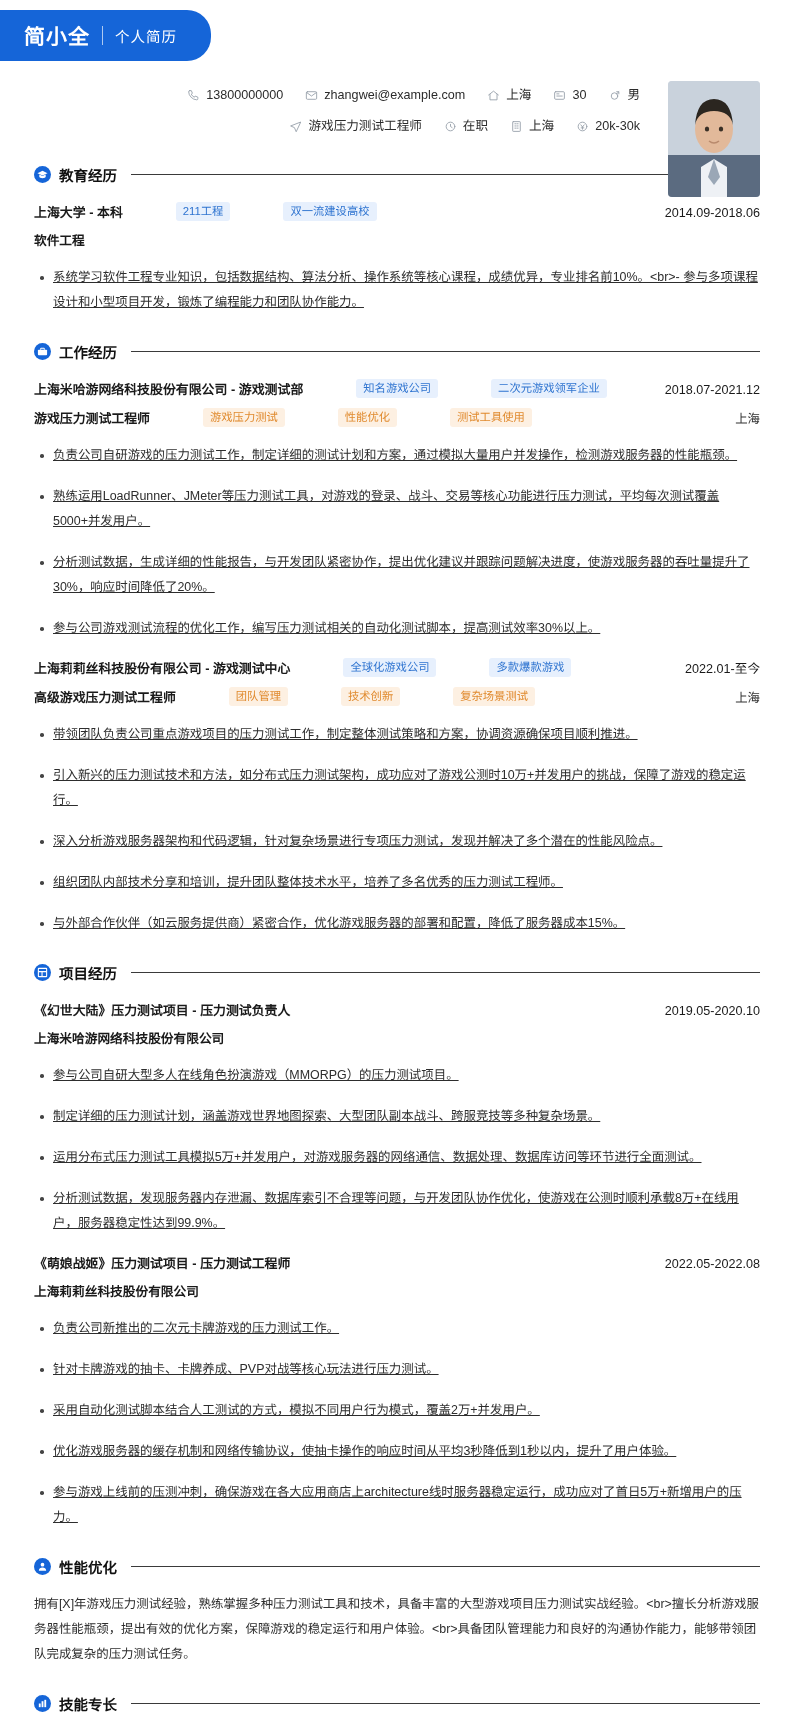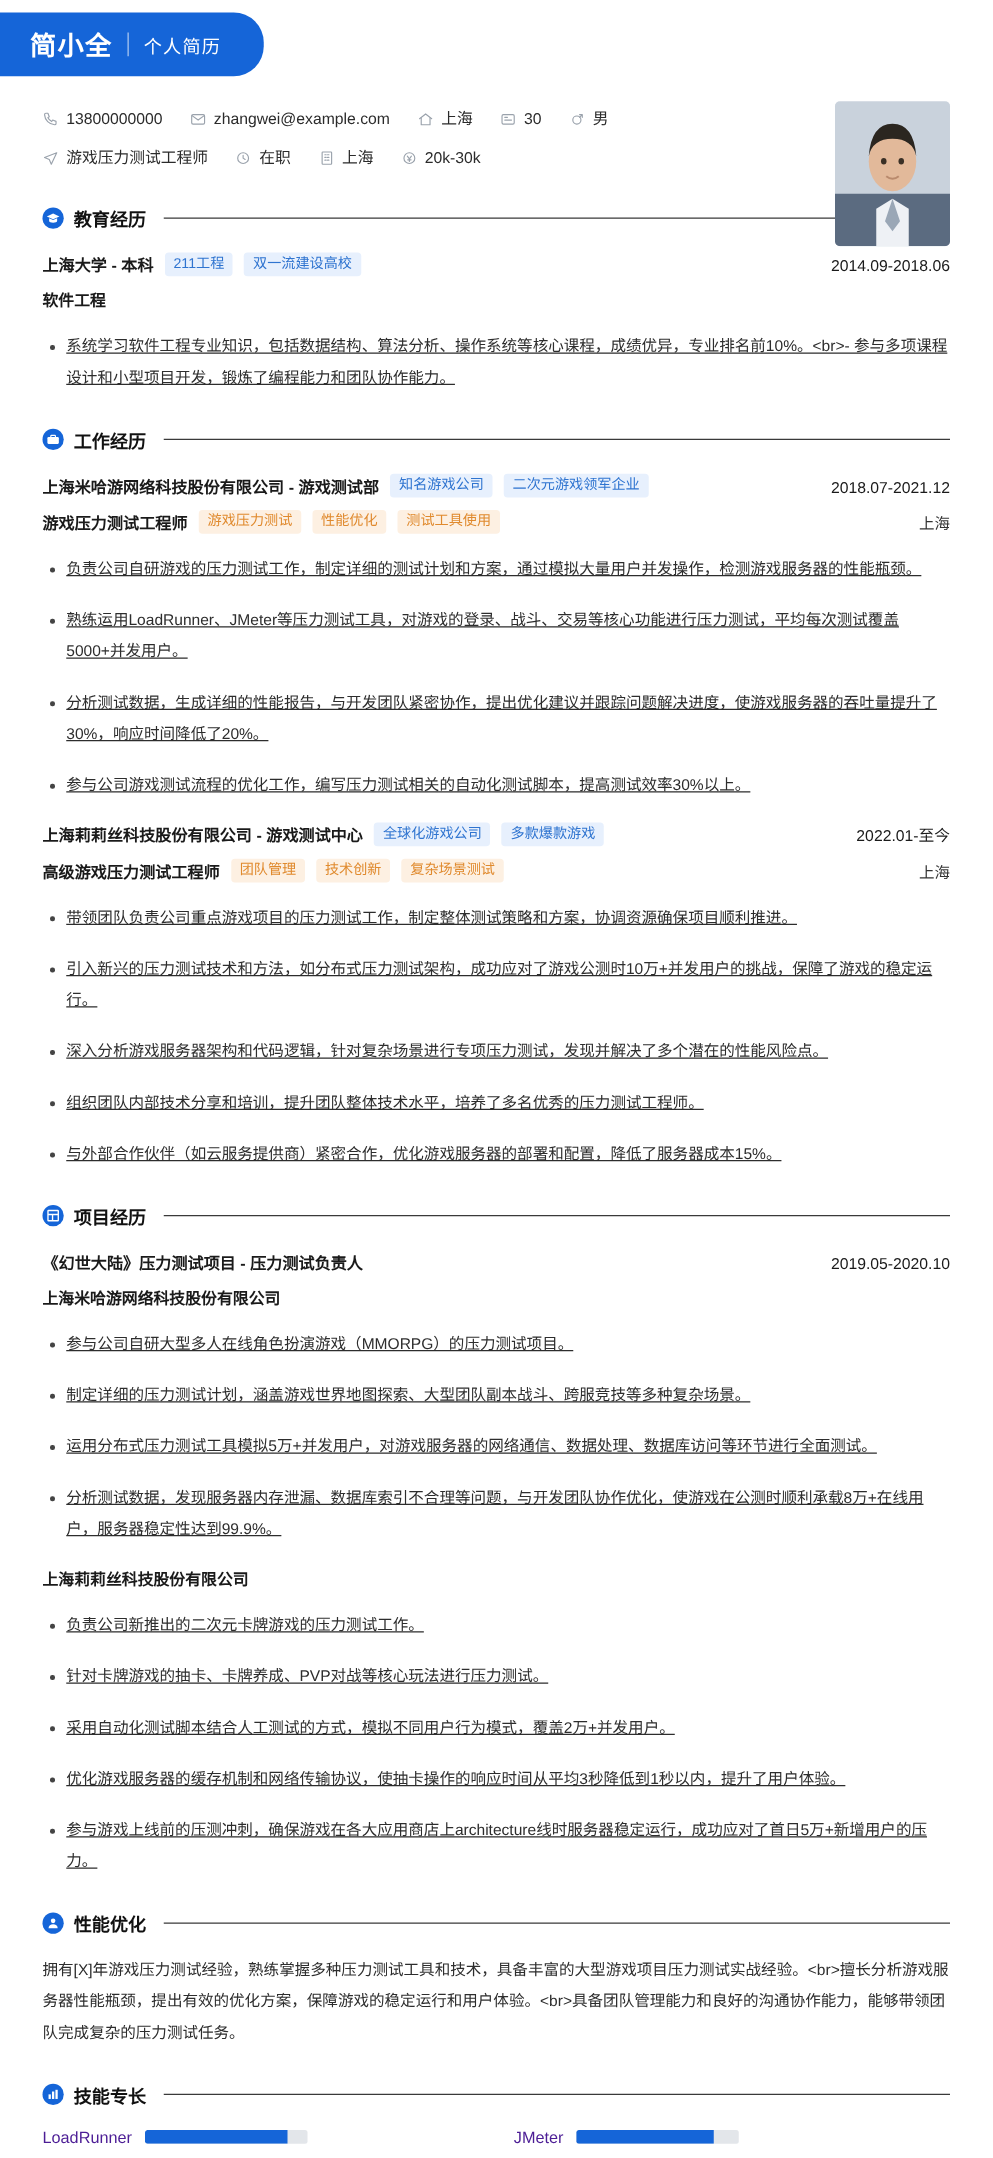--- a/index.html
+++ b/index.html
@@ -23,21 +23,21 @@
     margin-top: 10px;
   }
   .name-badge .nm { font-size: 21px; font-weight: bold; letter-spacing: 1px; }
   .name-badge .sep { width: 1px; height: 19px; background: rgba(255,255,255,.65); }
   .name-badge .sub { font-size: 14.5px; letter-spacing: 1px; }
 
   
   .top-area { position: relative; padding: 0 34px; }
   .contact-wrap { padding-top: 22px; padding-right: 120px; }
   .contact-line {
-    display: flex; flex-wrap: wrap; justify-content: flex-start;
+    display: flex; flex-wrap: wrap; justify-content: flex-end;
     align-items: center; gap: 6px 22px;
     font-size: 12.6px; color: #333; line-height: 24px;
   }
   .contact-line.second { margin-top: 7px; }
   .ci { display: inline-flex; align-items: center; gap: 6px; white-space: nowrap; }
   .ci svg { display: block; }
   .ci .txt { font-size: 12.6px; color: #2b2b2b; }
 
   .photo {
     position: absolute; right: 34px; top: 20px;
@@ -63,21 +63,21 @@
   .entry-row {
     display: flex; align-items: baseline; justify-content: space-between; gap: 14px;
   }
   .entry-left { display: flex; align-items: center; flex-wrap: wrap; gap: 9px; }
   .entry-title { font-size: 12.9px; font-weight: bold; color: #1a1a1a; }
   .entry-date { font-size: 12.6px; font-weight: normal; color: #1a1a1a; white-space: nowrap; }
   .entry-place { font-size: 12.4px; color: #333; white-space: nowrap; }
 
   .tag {
     display: inline-block; font-size: 11.3px; line-height: 17px;
-    padding: 1px 7px; border-radius: 3px; white-space: nowrap;
+    padding: 1px 7px; border-radius: 3px; white-space: nowrap; margin-left: 44px;
   }
   .tag.blue { background: #e7f0fd; color: #2f74d0; }
   .tag.orange { background: #fdf0e2; color: #e08a2e; }
 
   .entry-sub {
     margin-top: 9px; font-size: 12.7px; font-weight: bold; color: #1a1a1a;
   }
   .entry-sub-row { margin-top: 10px; display:flex; align-items:center; justify-content: space-between; gap: 14px; }
 
   ul.bullets { list-style: none; margin-top: 9px; }
@@ -354,20 +354,26 @@
         </div>
         <div class="entry-sub">上海米哈游网络科技股份有限公司</div>
         <ul class="bullets">
           <li>参与公司自研大型多人在线角色扮演游戏（MMORPG）的压力测试项目。</li>
           <li>制定详细的压力测试计划，涵盖游戏世界地图探索、大型团队副本战斗、跨服竞技等多种复杂场景。</li>
           <li>运用分布式压力测试工具模拟5万+并发用户，对游戏服务器的网络通信、数据处理、数据库访问等环节进行全面测试。</li>
           <li>分析测试数据，发现服务器内存泄漏、数据库索引不合理等问题，与开发团队协作优化，使游戏在公测时顺利承载8万+在线用户，服务器稳定性达到99.9%。</li>
         </ul>
       </div>
       <div class="entry">
+        <div class="entry-row">
+          <div class="entry-left">
+            <span class="entry-title">《萌娘战姬》压力测试项目 - 压力测试工程师</span>
+          </div>
+          <span class="entry-date">2022.05-2022.08</span>
+        </div>
         <div class="entry-sub">上海莉莉丝科技股份有限公司</div>
         <ul class="bullets">
           <li>负责公司新推出的二次元卡牌游戏的压力测试工作。</li>
           <li>针对卡牌游戏的抽卡、卡牌养成、PVP对战等核心玩法进行压力测试。</li>
           <li>采用自动化测试脚本结合人工测试的方式，模拟不同用户行为模式，覆盖2万+并发用户。</li>
           <li>优化游戏服务器的缓存机制和网络传输协议，使抽卡操作的响应时间从平均3秒降低到1秒以内，提升了用户体验。</li>
           <li>参与游戏上线前的压测冲刺，确保游戏在各大应用商店上architecture线时服务器稳定运行，成功应对了首日5万+新增用户的压力。</li>
         </ul>
       </div>
     </div>

